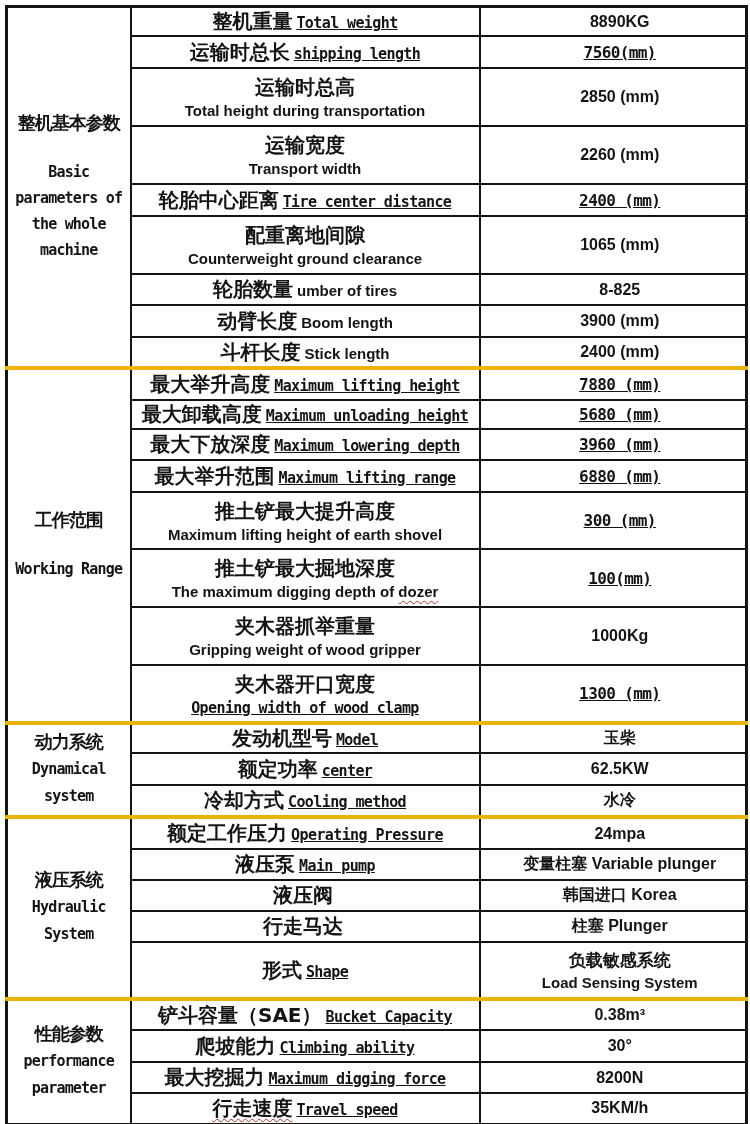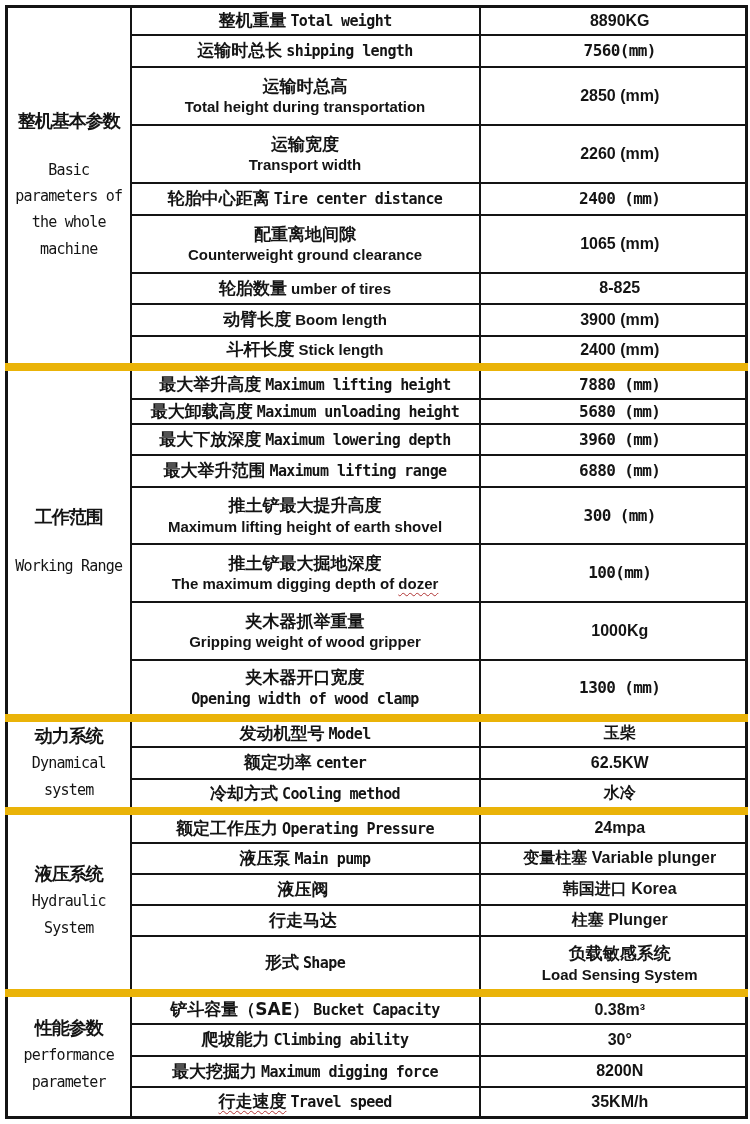--- a/index.html
+++ b/index.html
@@ -1,42 +1,42 @@
 <!DOCTYPE html>
 <html><head>
 <meta charset="utf-8">
 <style>
   html,body{margin:0;padding:0;background:#ffffff;}
   body{width:750px;height:1124px;color:#141414;}
   .page{position:relative;width:750px;height:1124px;background:#fff;box-sizing:border-box;padding:5px 5px 0 5px;}
   table.spec{border-collapse:collapse;table-layout:fixed;width:740px;border:3px solid #141414;}
   td{border:2px solid #141414;text-align:center;vertical-align:middle;padding:0 2px;overflow:hidden;background:#fff;}
-  tr.sec-start td{border-top:8px solid #eab308;}
-
-  
-  .zh{font-family:"DejaVu Sans","Liberation Sans",sans-serif;font-weight:bold;font-size:17px;}
-  .mono{font-family:"DejaVu Sans Mono",monospace;font-weight:bold;font-size:15px;letter-spacing:-0.6px;}
+  tr.sec-start td{border-top:4px solid #eab308;}
+
+  
+  .zh{font-family:"DejaVu Sans","Liberation Sans",sans-serif;font-weight:bold;font-size:20px;}
+  .mono{font-family:"DejaVu Sans Mono",monospace;font-weight:bold;font-size:15px;letter-spacing:-0.6px;text-decoration:underline;}
   .sans{font-family:"Liberation Sans",sans-serif;font-weight:bold;font-size:15px;}
 
   
   td.param .inline-pair .zh{margin-right:4px;}
   td.param.two .zh{display:block;line-height:1.45;}
   td.param.two .en-line{display:block;line-height:1.25;}
 
   
   td.val{font-weight:bold;padding-left:16px;}
   td.val .v{font-size:16px;}
   td.val .v.mono{font-size:16px;}
   td.val.two .vzh{display:block;font-size:17px;line-height:1.5;}
   td.val.two .ven{display:block;line-height:1.2;}
 
   
   td.cat{padding:0 1px;}
   td.cat .cat-zh{font-family:"DejaVu Sans","Liberation Sans",sans-serif;font-weight:bold;font-size:18px;letter-spacing:-1px;}
-  td.cat .cat-en{font-family:"DejaVu Sans Mono",monospace;font-weight:normal;font-size:15px;letter-spacing:-0.8px;line-height:1.75;}
+  td.cat .cat-en{font-family:"DejaVu Sans Mono",monospace;font-weight:bold;font-size:15px;letter-spacing:-0.8px;line-height:1.75;}
   td.cat.gap-lg .cat-zh{margin-bottom:24px;}
   td.cat.gap-sm .cat-zh{margin-bottom:2px;}
   td.cat.gap-sm .cat-en{line-height:1.8;}
 
   
   .squiggle{text-decoration:underline wavy #b03434;text-decoration-thickness:1px;text-underline-offset:3px;}
 </style>
 </head>
 <body>
 

